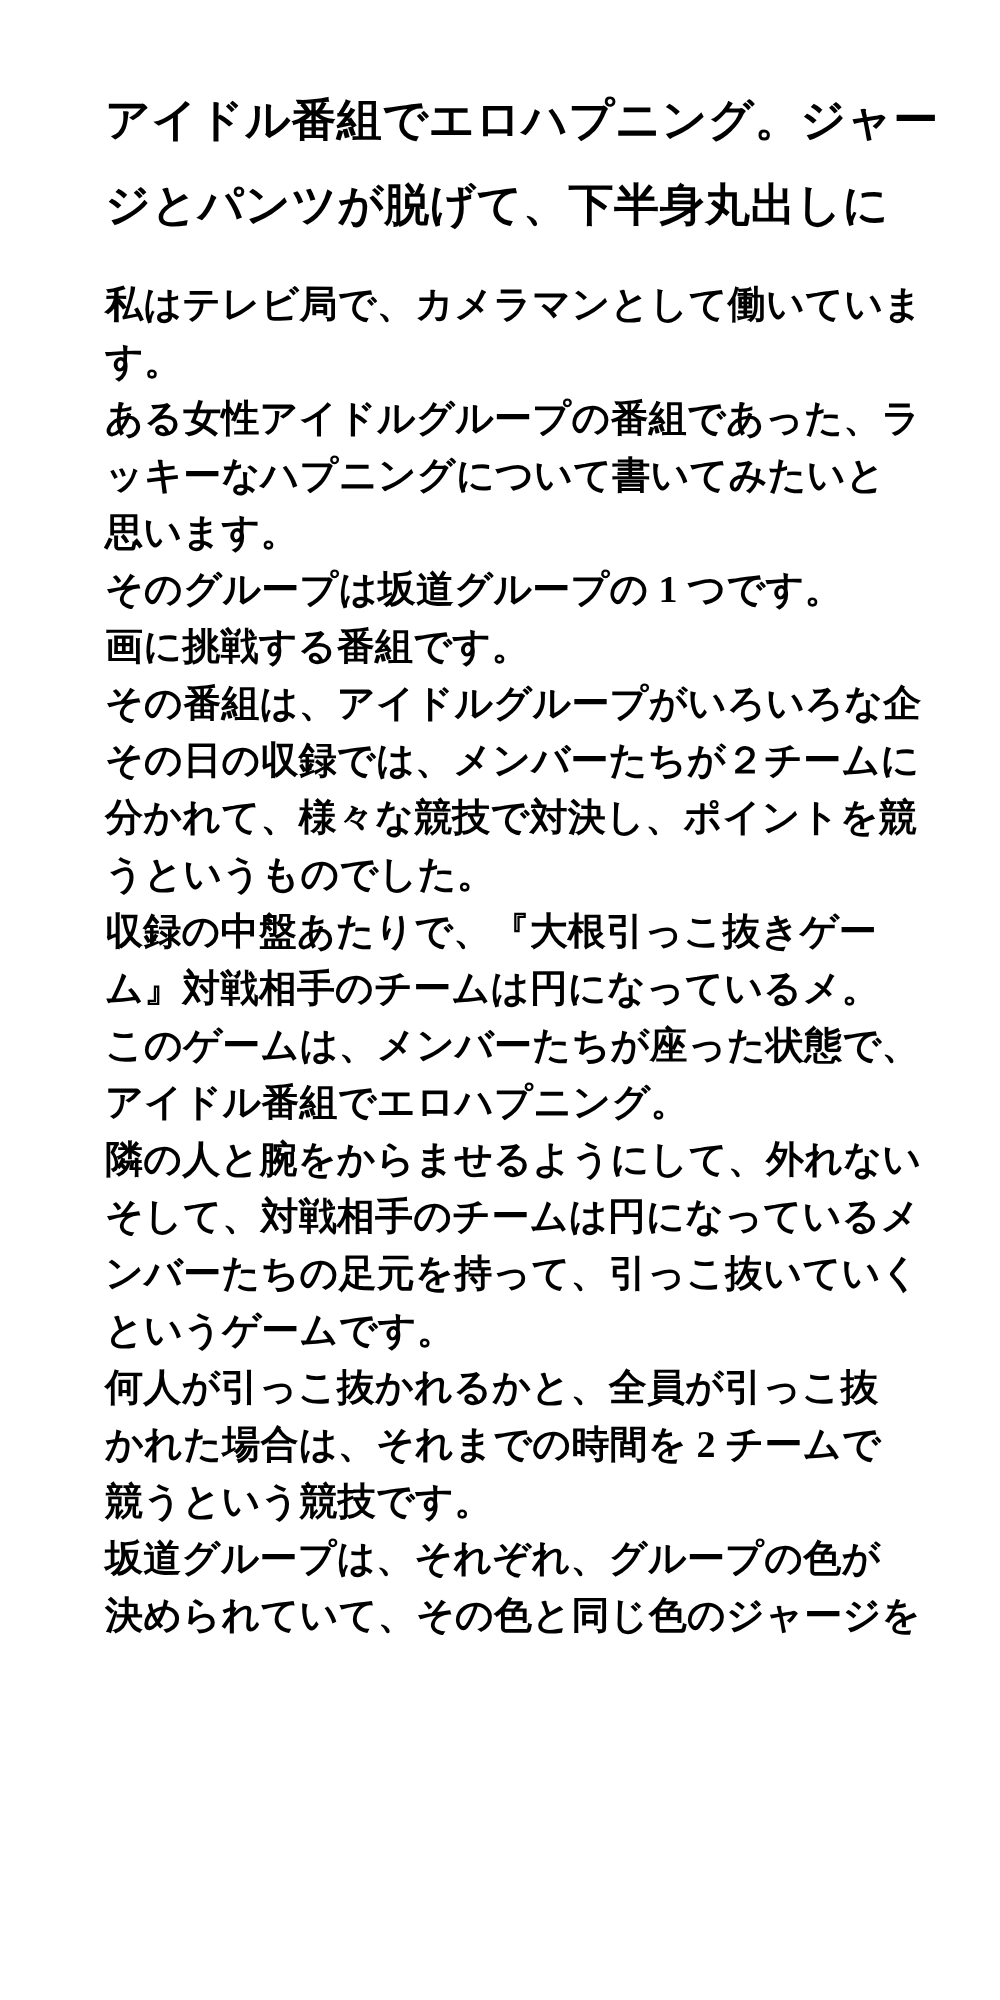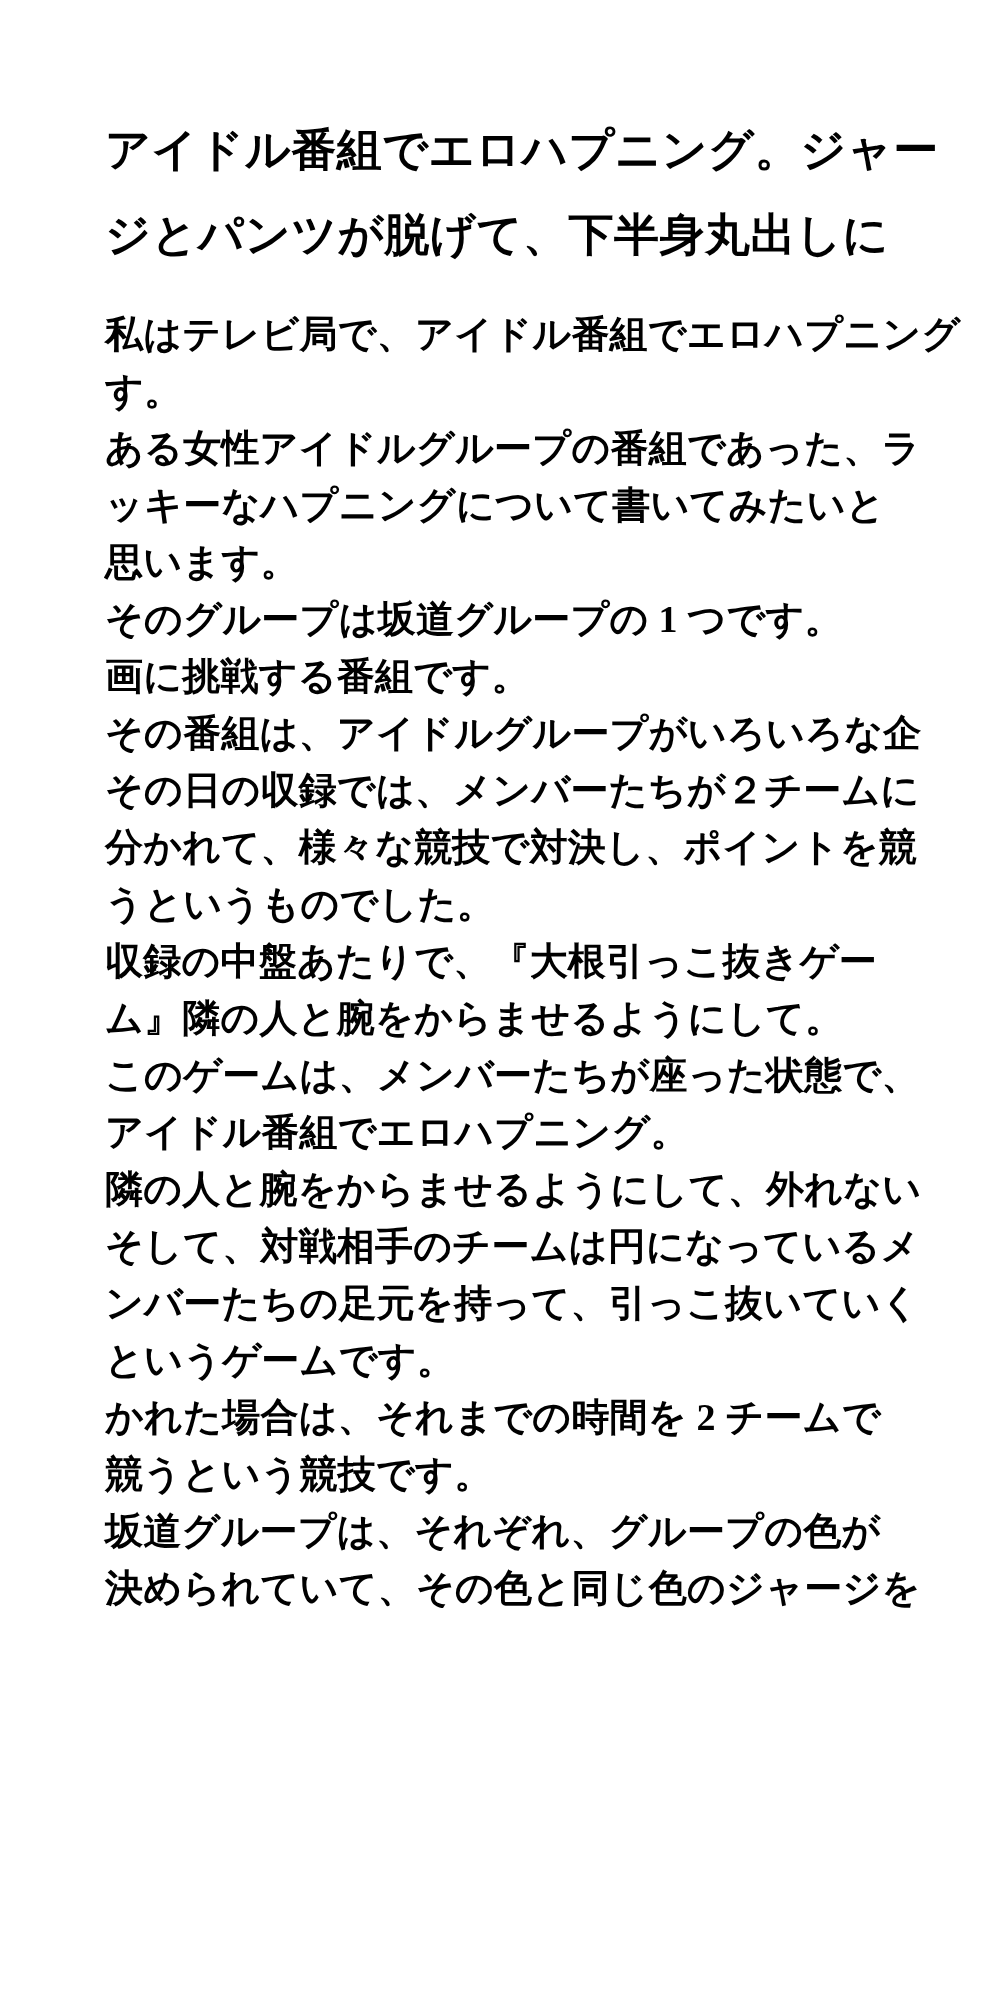--- a/index.html
+++ b/index.html
@@ -11,21 +11,21 @@
     width: 1000px;
     height: 2000px;
     overflow: hidden;
     font-family: "Liberation Serif", serif;
     color: #000000;
   }
   .page {
     box-sizing: border-box;
     width: 1000px;
     height: 1811px;
-    padding: 108px 95px 0 105px;
+    padding: 78px 95px 0 105px;
     background: #ffffff;
   }
   .title {
     margin: 0 0 28px 0;
     font-size: 45px;
     line-height: 85px;
     font-weight: 700;
     letter-spacing: 0.5px;
   }
   .body-text {
@@ -40,37 +40,38 @@
 </style>
 </head>
 <body>
 
 <main class="page">
   <h1 class="title">
       <div class="line">アイドル番組でエロハプニング。ジャー</div>
       <div class="line">ジとパンツが脱げて、下半身丸出しに</div>
     </h1>
   <section class="body-text">
-      <div class="line">私はテレビ局で、アイドル番組でエロハプニング</div>
+      <div class="line">私はテレビ局で、カメラマンとして働いていま</div>
       <div class="line">す。</div>
       <div class="line">ある女性アイドルグループの番組であった、ラ</div>
       <div class="line">ッキーなハプニングについて書いてみたいと</div>
       <div class="line">思います。</div>
       <div class="line">そのグループは坂道グループの 1 つです。</div>
       <div class="line">画に挑戦する番組です。</div>
       <div class="line">その番組は、アイドルグループがいろいろな企</div>
       <div class="line">その日の収録では、メンバーたちが２チームに</div>
       <div class="line">分かれて、様々な競技で対決し、ポイントを競</div>
       <div class="line">うというものでした。</div>
       <div class="line">収録の中盤あたりで、『大根引っこ抜きゲー</div>
-      <div class="line">ム』隣の人と腕をからませるようにして。</div>
+      <div class="line">ム』対戦相手のチームは円になっているメ。</div>
       <div class="line">このゲームは、メンバーたちが座った状態で、</div>
       <div class="line">アイドル番組でエロハプニング。</div>
       <div class="line">隣の人と腕をからませるようにして、外れない</div>
       <div class="line">そして、対戦相手のチームは円になっているメ</div>
       <div class="line">ンバーたちの足元を持って、引っこ抜いていく</div>
       <div class="line">というゲームです。</div>
+      <div class="line">何人が引っこ抜かれるかと、全員が引っこ抜</div>
       <div class="line">かれた場合は、それまでの時間を 2 チームで</div>
       <div class="line">競うという競技です。</div>
       <div class="line">坂道グループは、それぞれ、グループの色が</div>
       <div class="line">決められていて、その色と同じ色のジャージを</div>
     </section>
 </main>
 
 </body></html>

